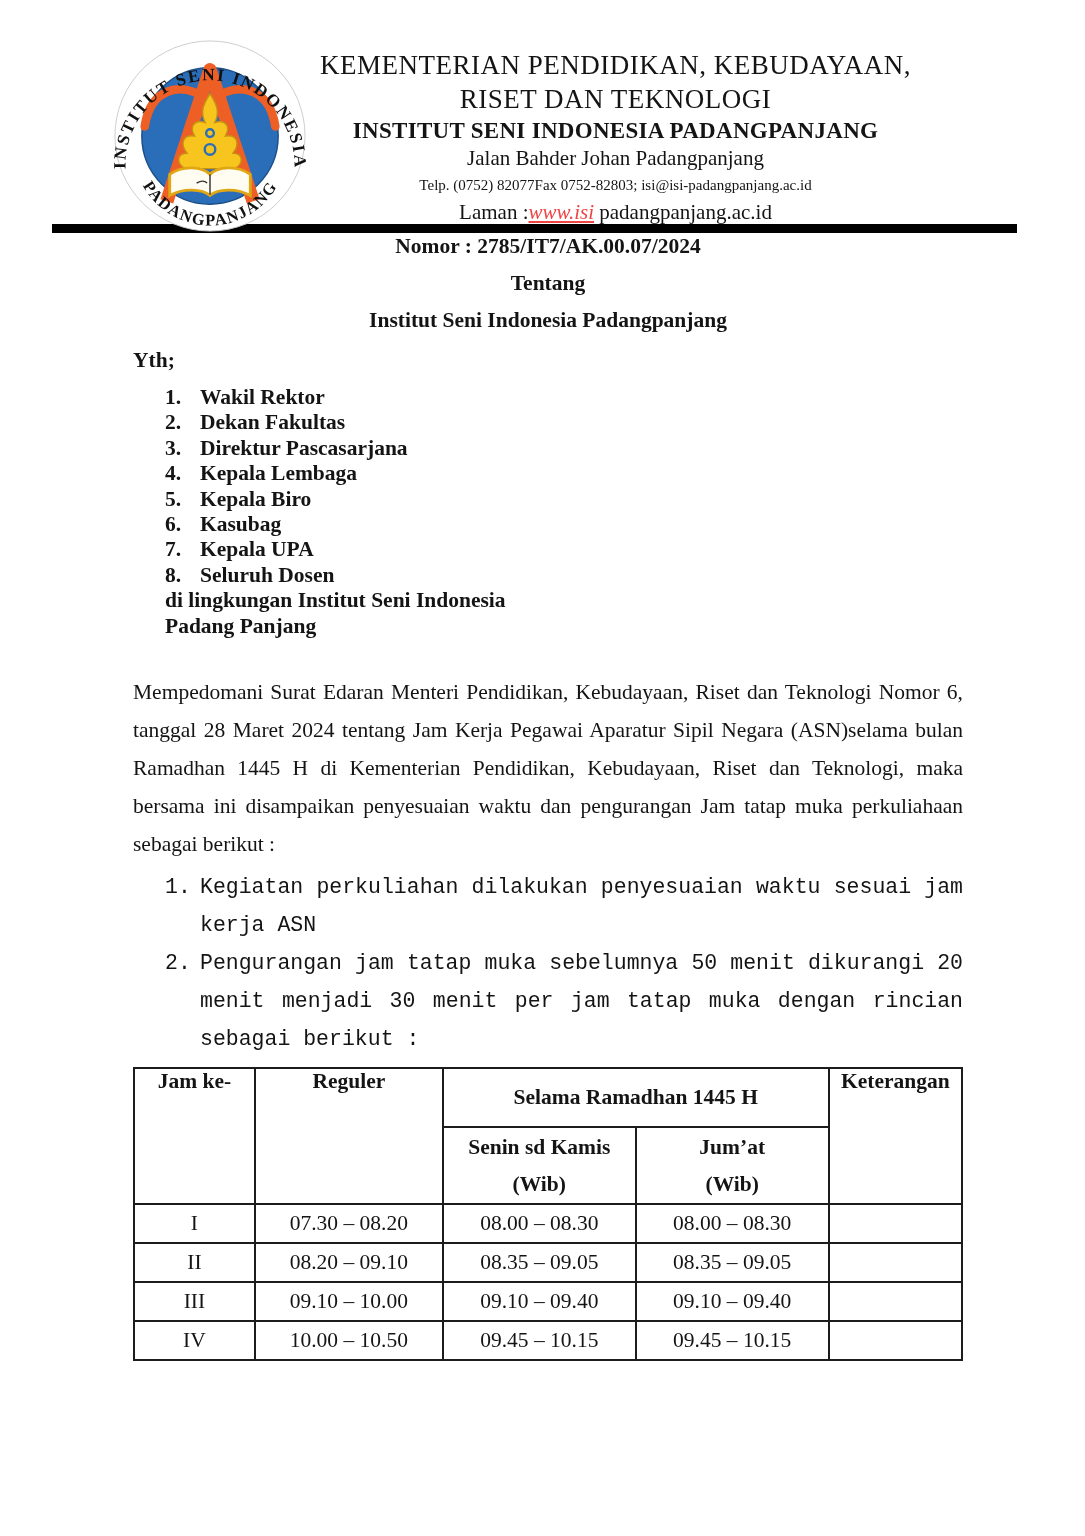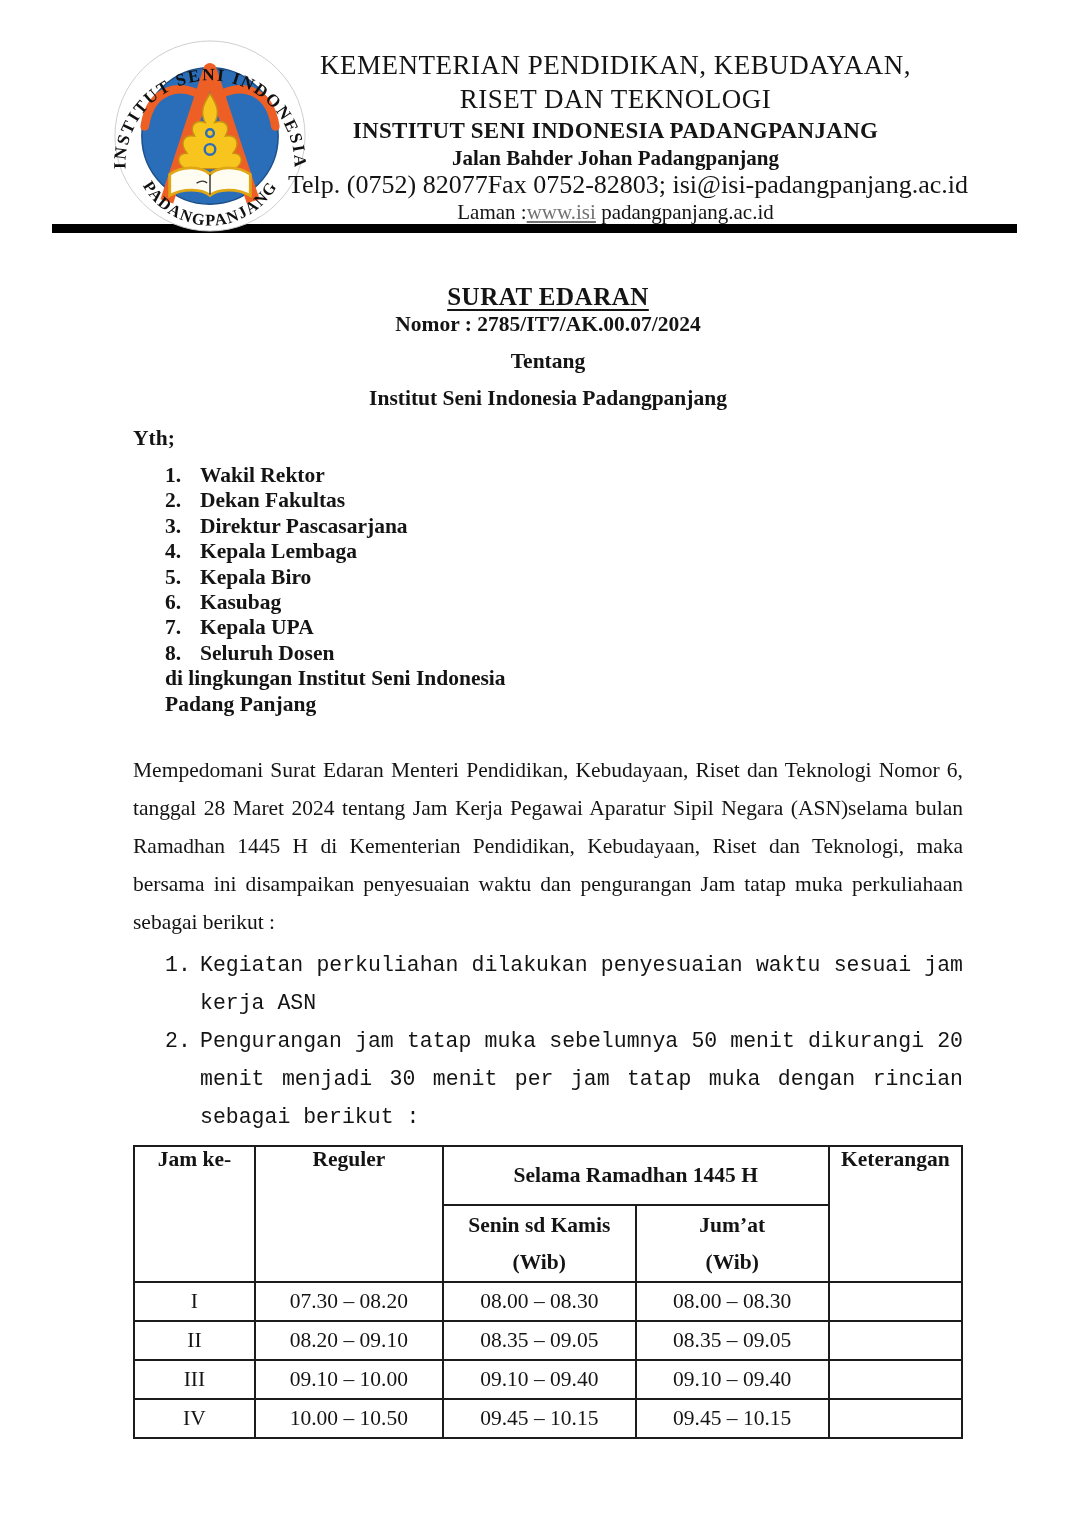--- a/index.html
+++ b/index.html
@@ -18,24 +18,24 @@
   .logo { position: absolute; left: 114px; top: 40px; width: 192px; height: 192px; }
   .lh-text {
     position: absolute;
     left: 288px; right: 142px; top: 48px;
     text-align: center;
     line-height: 1;
     white-space: nowrap;
   }
   .lh-ministry   { font-size: 27px; line-height: 34px; letter-spacing: 0.5px; }
   .lh-institution{ font-size: 23px; line-height: 29px; font-weight: bold; letter-spacing: 0.3px; }
-  .lh-address    { font-size: 21px; line-height: 26px; font-weight: bold; }
-  .lh-contact    { font-size: 26px; line-height: 28px; }
+  .lh-address    { font-size: 21px; line-height: 26px; font-weight: normal; }
+  .lh-contact    { font-size: 15px; line-height: 28px; }
   .lh-web        { font-size: 21px; line-height: 27px; }
-  .weblink { color: #737373; text-decoration: underline; cursor: pointer; }
+  .weblink { color: #ef4444; text-decoration: underline; cursor: pointer; font-style: italic; }
   .rule { height: 9px; background: #000; margin: 0 68px 0 52px; }
 
   
   .content { padding: 0 122px 0 133px; }
 
   .title-heading {
     margin: 50px 0 0 0;
     text-align: center;
     font-size: 25px;
     font-weight: bold;
@@ -153,21 +153,20 @@
       <div class="lh-institution">INSTITUT SENI INDONESIA PADANGPANJANG</div>
       <div class="lh-address">Jalan Bahder Johan Padangpanjang</div>
       <div class="lh-contact">Telp. (0752) 82077Fax 0752-82803; isi@isi-padangpanjang.ac.id</div>
       <div class="lh-web"><span>Laman :</span><a class="weblink">www.isi</a><span> padangpanjang.ac.id</span></div>
     </div>
   </div>
   <div class="rule"></div>
 
   <div class="content">
 
-    <div class="title-heading"><span>SURAT EDARAN</span></div>
     <div class="title-line t-nomor">Nomor : 2785/IT7/AK.00.07/2024</div>
     <div class="title-line t-tentang">Tentang</div>
     <div class="title-line t-inst">Institut Seni Indonesia Padangpanjang</div>
 
     <div class="salutation">Yth;</div>
     <ol class="recipients">
       <li>Wakil Rektor</li>
       <li>Dekan Fakultas</li>
       <li>Direktur Pascasarjana</li>
       <li>Kepala Lembaga</li>

